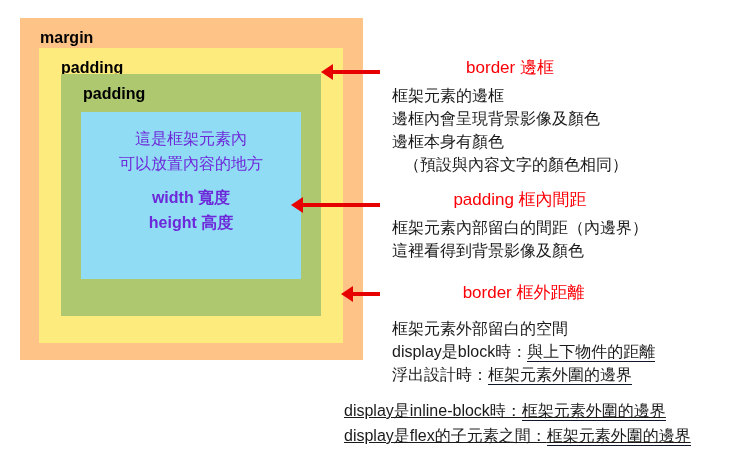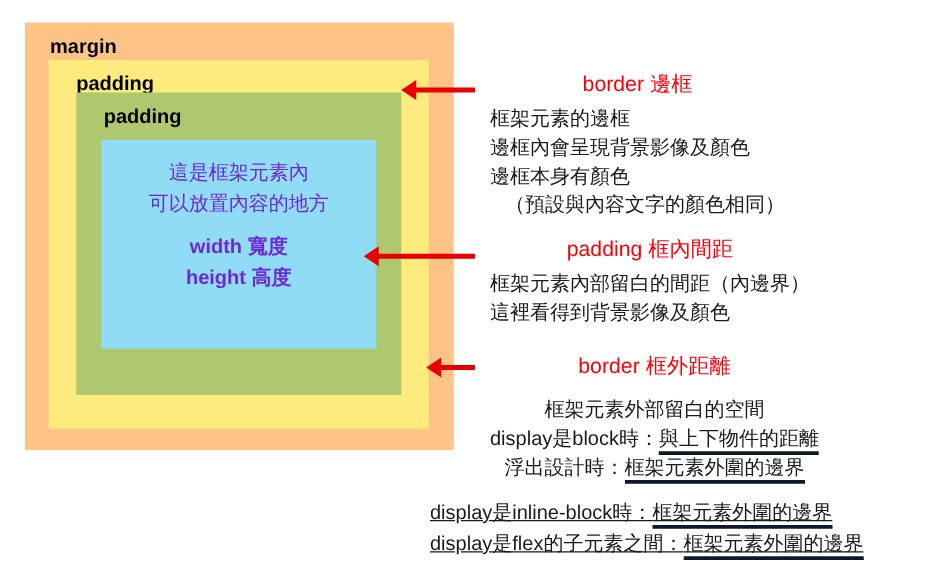--- a/index.html
+++ b/index.html
@@ -121,21 +121,21 @@
   .section-body li {
     font-size: 16px;
     line-height: 23px;
     color: #1a1a1a;
     white-space: nowrap;
   }
   .section-body li.indent {
     padding-left: 12px;
   }
   .uline {
-    border-bottom: 3px solid #0f172a;
+    border-bottom: 1px solid #0f172a;
     padding-bottom: 1px;
   }
 
   #sec-border  { top: 58px; }
   #sec-padding { top: 190px; }
   #sec-margin  { top: 283px; }
 
   #bottom-lines {
     position: absolute;
     left: 344px;
@@ -188,21 +188,21 @@
 <div id="sec-padding" class="section">
   <div class="section-heading">padding 框內間距</div>
   <ul class="section-body">
     <li>框架元素內部留白的間距（內邊界）</li>
     <li>這裡看得到背景影像及顏色</li>
   </ul>
 </div>
 
 <div id="sec-margin" class="section">
   <div class="section-heading">border 框外距離</div>
-  <ul class="section-body" style="margin-top:14px;text-align:center;">
+  <ul class="section-body" style="margin-top:14px;">
     <li>框架元素外部留白的空間</li>
     <li>
       <span>display是block時：</span><span class="uline">與上下物件的距離</span>
     </li>
     <li>
       <span>浮出設計時：</span><span class="uline">框架元素外圍的邊界</span>
     </li>
   </ul>
 </div>
 

